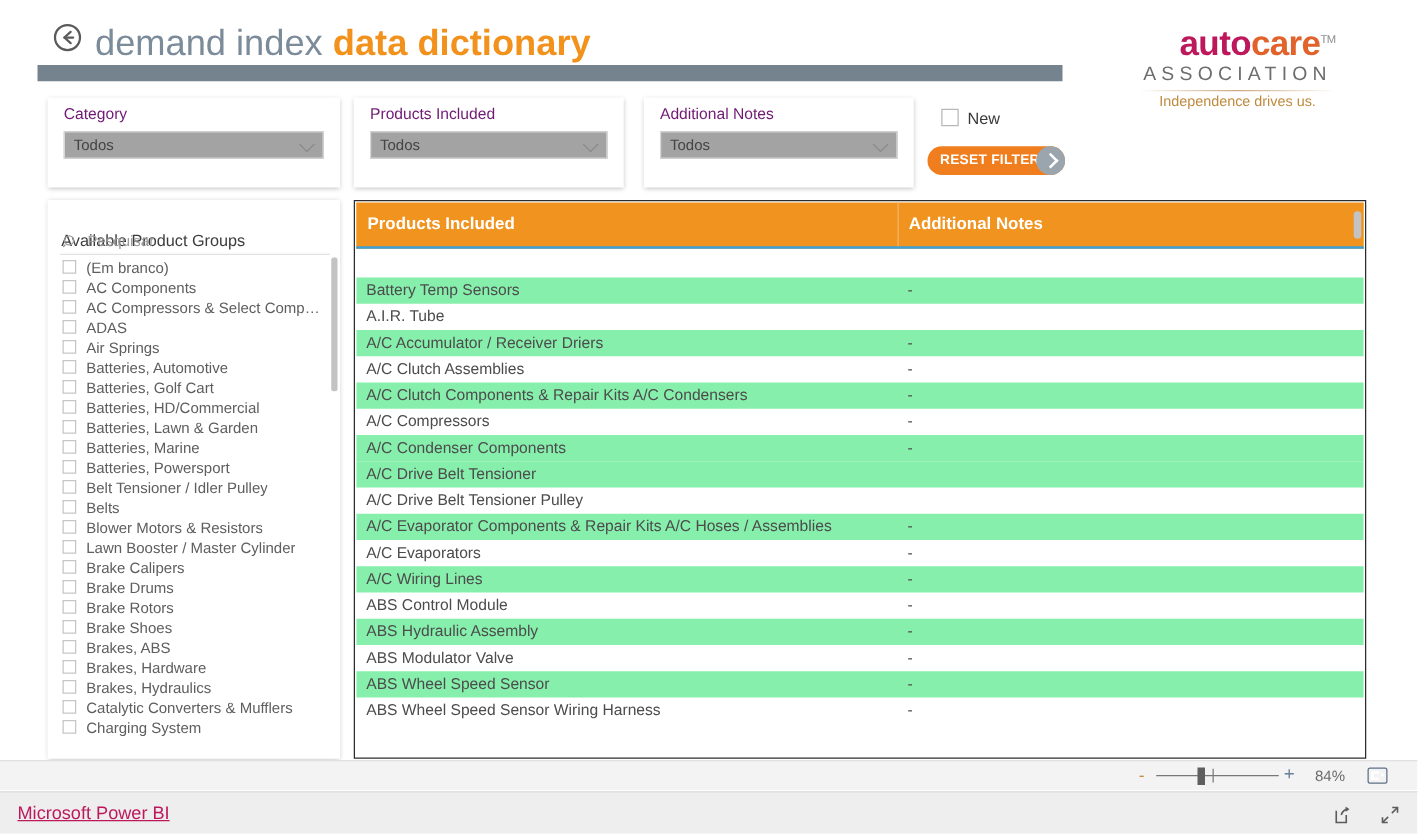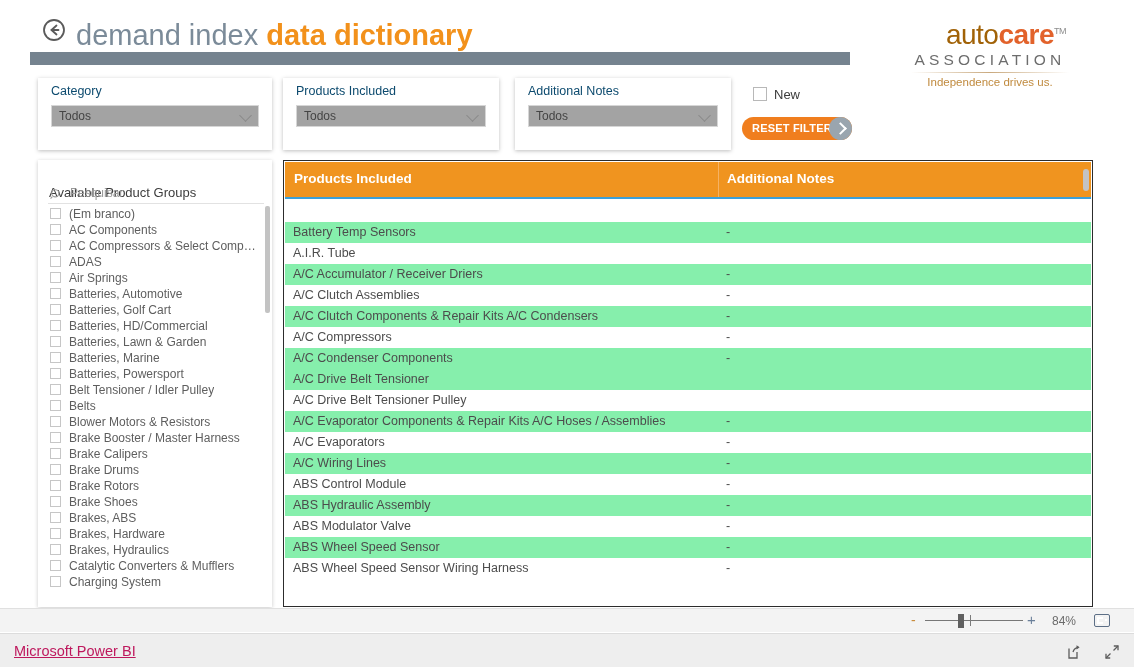--- a/index.html
+++ b/index.html
@@ -40,21 +40,21 @@
   .logo {
     position: absolute; left: 900px; top: 16px;
     width: 180px; height: 68px;
     text-align: center;
   }
   .logo-row1 {
     font-size: 28px; line-height: 30px;
     letter-spacing: -0.5px;
     white-space: nowrap;
   }
-  .logo-row1 .lg-a { color: #a16207; font-weight: 400; margin-left: 32px; }
+  .logo-row1 .lg-a { color: #be185d; font-weight: 700; margin-left: 32px; }
   .logo-row1 .lg-b { color: #e2622b; font-weight: bold; }
   .logo-tm { font-size: 9px; color: #8d8d8d; vertical-align: super; }
   .logo-row2 {
     font-size: 15.5px; letter-spacing: 4.2px;
     color: #6d6d6d; line-height: 19px;
     white-space: nowrap;
   }
   .logo-rule {
     width: 158px; height: 1px; margin: 3px auto 2px auto;
     background: linear-gradient(to right,#ffffff,#c9a97e,#ffffff);
@@ -68,21 +68,21 @@
   .fcard {
     position: absolute; top: 78px; height: 72px;
     background: #ffffff;
     box-shadow: 0 1px 4px rgba(0,0,0,0.26);
   }
   #fcard-0 { left: 38px; width: 234px; }
   #fcard-1 { left: 283px; width: 216px; }
   #fcard-2 { left: 515px; width: 216px; }
   .fcard-label {
     position: absolute; left: 13px; top: 6px;
-    font-size: 12.5px; color: #0c4a6e;
+    font-size: 12.5px; color: #701a75;
     white-space: nowrap;
   }
   .fcard-select {
     position: absolute; left: 13px; top: 27px; right: 13px;
     height: 22px;
     border: 1px solid #d6d6d6;
     background: #a3a3a3;
   }
   .fcard-value {
     position: absolute; left: 7px; top: 3px;
@@ -451,21 +451,21 @@
         <div class="sl-item">
           <span class="sl-box"></span>
           <span class="sl-text">Belts</span>
         </div>
         <div class="sl-item">
           <span class="sl-box"></span>
           <span class="sl-text">Blower Motors &amp; Resistors</span>
         </div>
         <div class="sl-item">
           <span class="sl-box"></span>
-          <span class="sl-text">Brake Booster /  Master Harness</span>
+          <span class="sl-text">Lawn Booster /  Master Cylinder</span>
         </div>
         <div class="sl-item">
           <span class="sl-box"></span>
           <span class="sl-text">Brake Calipers</span>
         </div>
         <div class="sl-item">
           <span class="sl-box"></span>
           <span class="sl-text">Brake Drums</span>
         </div>
         <div class="sl-item">

